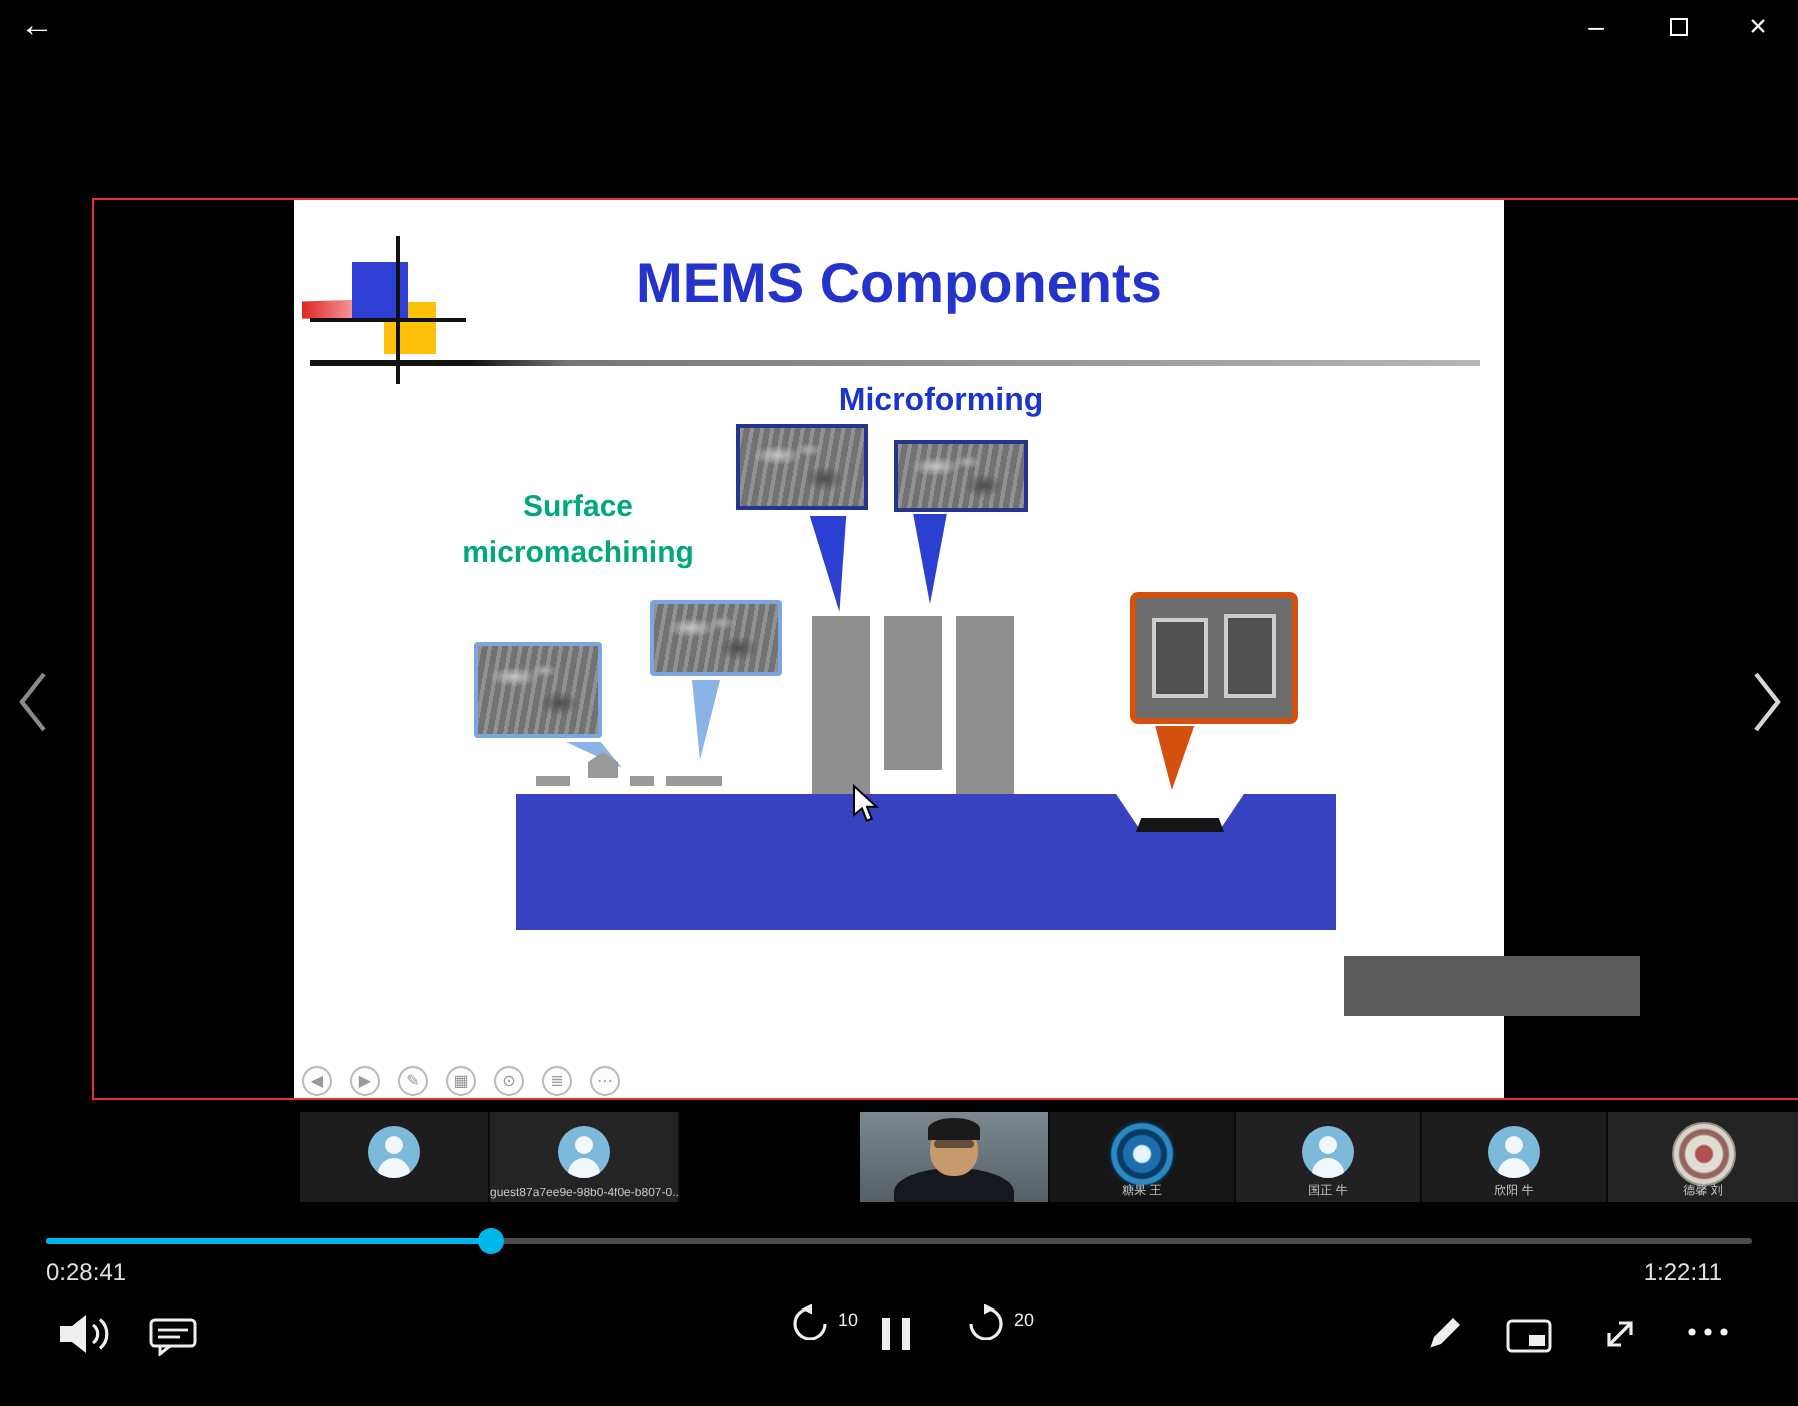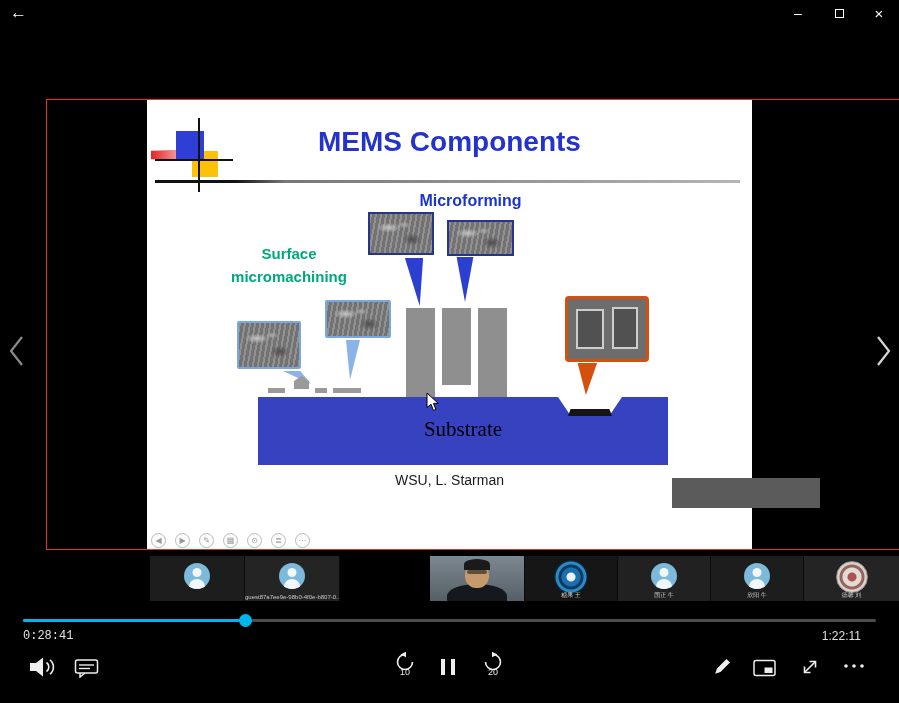--- a/index.html
+++ b/index.html
@@ -116,24 +116,24 @@
   .seal-circle{width:32px;height:32px;border-radius:50%;margin-top:-4px;border:1px solid #9a8f8f;
      background:radial-gradient(circle at 50% 50%,#b05050 0 4px,#e2ddd2 5px 9px,#96645f 10px 12px,#d9d4ca 13px);}
 
   
   .progress{position:absolute;left:23px;top:612px;width:853px;height:16px;}
   .track{position:absolute;left:0;right:0;top:7px;height:3px;background:#4d4d4d;border-radius:2px;}
   .fill{position:absolute;left:0;top:0;height:3px;background:#00b7ec;border-radius:2px;}
   .handle{position:absolute;right:-7px;top:-5px;width:13px;height:13px;border-radius:50%;background:#00b7ec;}
 
   .time{position:absolute;top:629px;font-size:12px;color:#e0e0e0;}
-  .elapsed{left:23px;font-family:Liberation Mono, monospace;}
+  .elapsed{left:23px;}
   .duration{right:38px;text-align:right;}
 
-  .ctrl{position:absolute;display:flex;flex-direction:column;align-items:center;}
+  .ctrl{position:absolute;display:flex;flex-direction:row;align-items:center;}
   .vol{left:28px;top:656px;}
   .sub{left:74px;top:658px;}
   .rewind{left:391px;top:652px;}
   .pause{left:440px;top:658px;}
   .forward{left:479px;top:652px;}
   .pen{left:712px;top:657px;}
   .pip{left:753px;top:659px;}
   .fullscreen{left:800px;top:657px;}
   .more{left:843px;top:663px;}
   .skip-num{font-size:9px;color:#eee;margin-top:-3px;}
@@ -196,24 +196,22 @@
 
       <div class="sem-bulk">
         <div class="pit pit1"></div>
         <div class="pit pit2"></div>
       </div>
       <div class="callout-bulk"></div>
 
       <div class="substrate">
         <div class="notch"></div>
         <div class="notch-bottom"></div>
-        <div class="substrate-label">Substrate</div>
-      </div>
-
-      <div class="credit">WSU, L. Starman</div>
+      </div>
+
 
       <div class="slide-toolbar">
         <button class="tb-circle">◀</button>
         <button class="tb-circle">▶</button>
         <button class="tb-circle">✎</button>
         <button class="tb-circle">▦</button>
         <button class="tb-circle">⊙</button>
         <button class="tb-circle">≣</button>
         <button class="tb-circle">⋯</button>
       </div>

